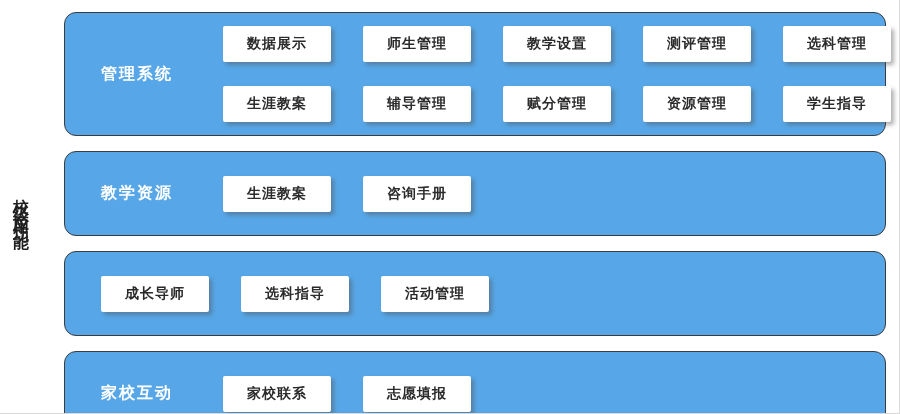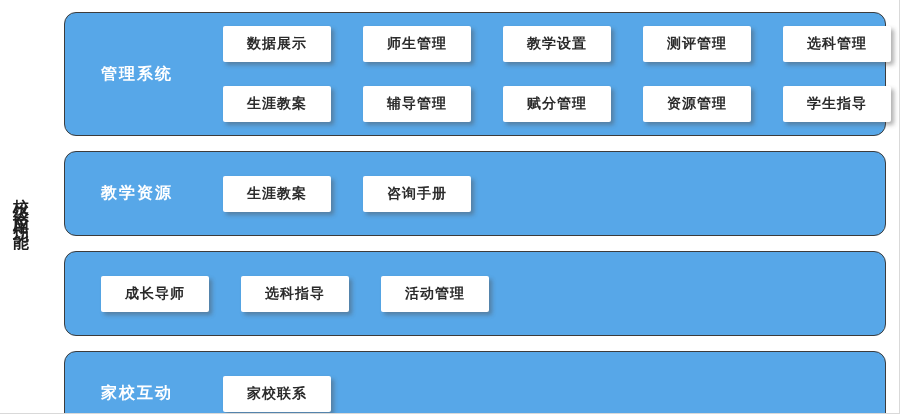--- a/index.html
+++ b/index.html
@@ -125,18 +125,19 @@
           <div class="chip">活动管理</div>
         </div>
       </div>
     </section>
 
     <section class="panel short">
       <div class="panel-label">家校互动</div>
       <div class="rows">
         <div class="row">
           <div class="chip">家校联系</div>
+          <div class="chip">志愿填报</div>
         </div>
       </div>
     </section>
 
   </div>
 </div>
 
 </body></html>

